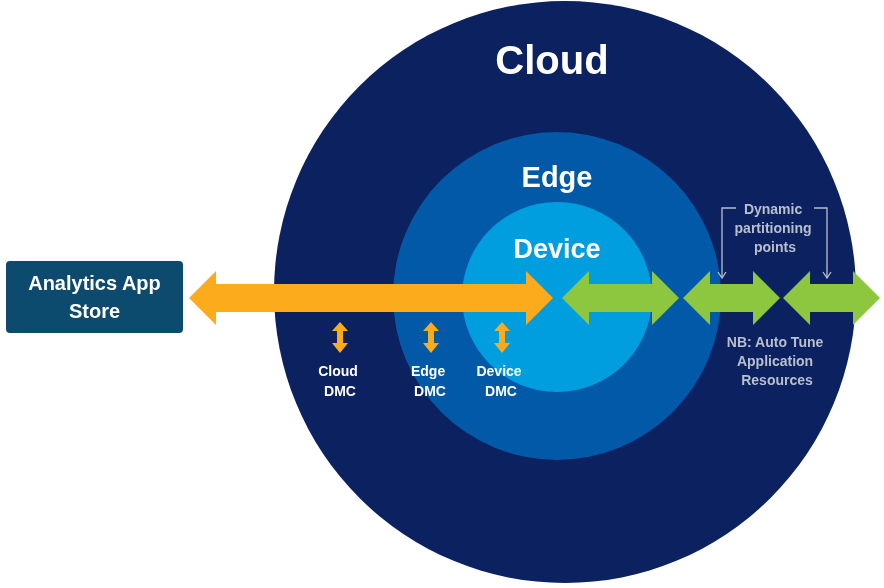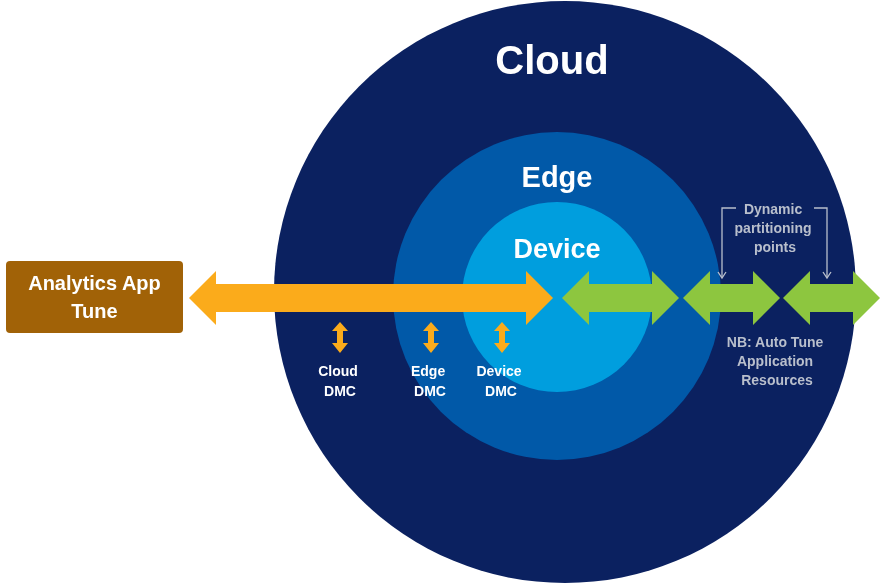--- a/index.html
+++ b/index.html
@@ -65,18 +65,18 @@
     <tspan x="775" dy="19">points</tspan>
   </text>
 
   <text class="note" x="777" y="347" font-size="14" text-anchor="middle" style="fill: rgb(185, 191, 204);">
     <tspan x="777" dy="0">NB: Auto Tune</tspan>
     <tspan x="777" dy="19">Application</tspan>
     <tspan x="777" dy="19">Resources</tspan>
   </text>
 </svg>
 
-<div class="store-box" id="store-box" style="background: #a16207;">
+<div class="store-box" id="store-box" style="background: #0c4a6e;">
   <div>
     <span>Analytics App</span>
-    <span>Tune</span>
+    <span>Store</span>
   </div>
 </div>
 
 </body></html>

